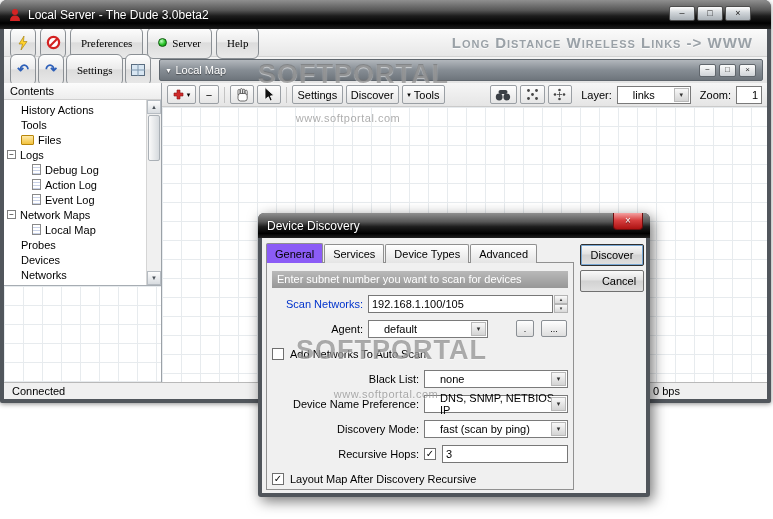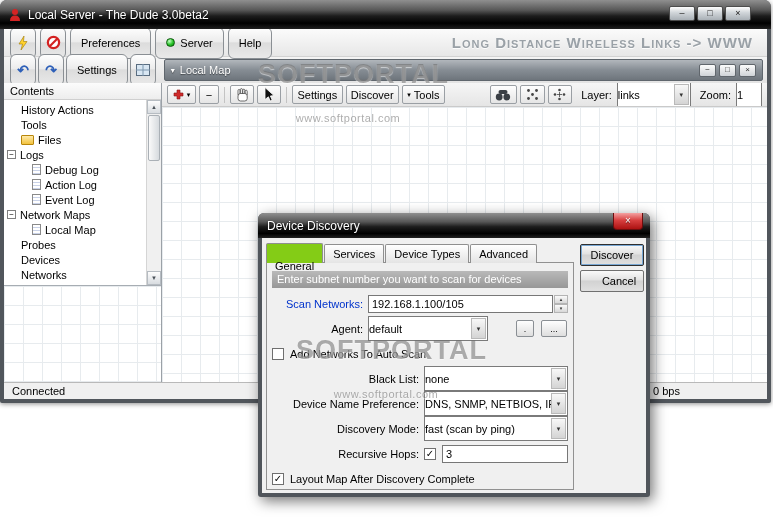--- a/index.html
+++ b/index.html
@@ -17,21 +17,21 @@
   .wbtn { width:26px; height:15px; border:1px solid #4c4c4c; border-radius:2px;
     background:linear-gradient(#fdfdfd,#cfd4d8 45%,#a9b0b6); color:#222; font-size:9px;
     display:flex; align-items:center; justify-content:center; line-height:1; }
   .client { position:absolute; left:4px; top:29px; right:4px; bottom:4px; background:#ececec; overflow:hidden; }
 
   
   .row1 { height:28px; background:linear-gradient(#fbfbfb,#e7e7e7); border-bottom:1px solid #d2d2d2;
     display:flex; align-items:center; gap:4px; padding:0 6px; }
   .tbtn { height:32px; border:1px solid #8a8f94; border-radius:6px;
     background:linear-gradient(#fefefe,#ececec 45%,#dcdcdc 50%,#e9e9e9); display:flex; align-items:center;
-    gap:5px; padding:0 10px; font-size:11px; cursor:default; }
+    gap:5px; padding:0 10px; font-size:11px; cursor:default;font-family:Liberation Serif, serif; }
   .ibtn { width:26px; padding:0; justify-content:center; }
   .led { width:9px; height:9px; border-radius:50%; border:1px solid #0a5a0a;
     background:radial-gradient(circle at 35% 30%, #c6ffc6, #27c227 55%, #0c860c); }
   .banner { margin-left:auto; padding-right:8px; font-variant:small-caps; font-weight:bold;
     font-size:15px; letter-spacing:1px; color:#9aa1a7; text-shadow:0 1px 0 rgba(255,255,255,.85); white-space:nowrap; }
 
   .row2 { height:26px; background:linear-gradient(#f4f4f4,#e3e3e3); display:flex; align-items:center; padding:0 4px 0 6px; gap:2px; }
   .arrow-glyph { font-size:14px; font-weight:bold; color:#2d5fb8; line-height:1; }
   .pane-header { flex:1; height:22px; margin-left:6px; border:1px solid #5f666d; border-radius:2px;
     background:linear-gradient(#b2b7bc,#868d94 50%,#6e757c); color:#fff; display:flex; align-items:center;
@@ -70,22 +70,22 @@
     background-size:19px 19px; }
 
   .map-pane { flex:1; display:flex; flex-direction:column; overflow:hidden; }
   .map-toolbar { height:24px; background:linear-gradient(#f6f6f6,#e5e5e5); border-bottom:1px solid #cacaca;
     display:flex; align-items:center; gap:3px; padding:0 5px; overflow:hidden; white-space:nowrap; }
   .mbtn { height:19px; min-width:20px; border:1px solid #9a9fa4; border-radius:2px;
     background:linear-gradient(#fefefe,#e5e5e5); display:flex; align-items:center; justify-content:center;
     gap:3px; padding:0 5px; font-size:11px; }
   .sep { width:1px; height:16px; background:#c3c3c3; margin:0 2px; flex:none; }
   .combo-label { margin:0 2px 0 6px; }
-  .combo { height:25px; border:1px solid #7a7a7a; background:#fff; display:flex; align-items:center;
-    padding-left:0; position:relative; }
+  .combo { height:18px; border:1px solid #7a7a7a; background:#fff; display:flex; align-items:center;
+    padding-left:15px; position:relative; }
   .combo .cab { position:absolute; right:1px; top:1px; bottom:1px; width:15px; border:1px solid #b9b9b9;
     background:linear-gradient(#f8f8f8,#d4d4d4); display:flex; align-items:center; justify-content:center;
     font-size:7px; color:#333; }
   .c-links { width:74px; flex:none; }
   .c-zoom  { width:26px; flex:none; overflow:hidden; }
   .map-canvas { flex:1; }
 
   .statusbar { height:17px; border-top:1px solid #b9b9b9; background:#f0f0f0; display:flex; align-items:center;
     padding:0 8px; position:relative; }
   .statusbar .rate { position:absolute; left:649px; }
@@ -97,21 +97,21 @@
     background:linear-gradient(#8f8f8f,#575757 35%,#1d1d1d 55%,#000 82%,#222);
     color:#fff; display:flex; align-items:center; padding:0 9px; font-size:12px; text-shadow:0 1px 2px #000; }
   .dlg-close { position:absolute; right:7px; top:0; width:30px; height:17px; border:1px solid #6d0d0d; border-top:none;
     border-radius:0 0 4px 4px; background:linear-gradient(#f4a2a2,#d84040 45%,#ac1212);
     color:#fff; font-size:10px; display:flex; align-items:center; justify-content:center; line-height:1;
     text-shadow:0 1px 1px rgba(0,0,0,.6); }
   .dlg-client { position:absolute; left:4px; top:25px; right:4px; bottom:4px; background:#f0f0f0; }
   .tabstrip { position:absolute; left:4px; top:6px; display:flex; z-index:2; }
   .tab { height:19px; padding:3px 8px 0; border:1px solid #8f8f8f; border-bottom:none; border-radius:2px 2px 0 0;
     background:linear-gradient(#ffffff,#e4e4e4); margin-right:1px; font-size:11px; }
-  .tab.sel { background:#84cc16; height:20px; margin-top:-1px; padding-top:16px; position:relative; }
+  .tab.sel { background:#8b5cf6; height:20px; margin-top:-1px; padding-top:4px; position:relative; }
   .tab-page { position:absolute; left:4px; top:24px; width:308px; height:228px; border:1px solid #919191; background:#f0f0f0; }
   .hint { margin:8px 5px 6px; height:17px; background:linear-gradient(#b9b9b9,#979797); color:#fff;
     padding:2px 5px; font-size:11px; white-space:nowrap; overflow:hidden; }
   .frow { display:flex; align-items:center; height:19px; margin:0 5px 6px; }
   .lab { text-align:right; padding-right:5px; white-space:nowrap; flex:none; }
   .w96 { width:96px; } .w152 { width:152px; }
   .blue { color:#0033cc; }
   .tinput { height:18px; border:1px solid #777; background:#fff; display:flex; align-items:center;
     padding:0 3px; flex:1; overflow:hidden; white-space:nowrap; }
   .spin { width:14px; height:18px; flex:none; display:flex; flex-direction:column; margin-left:1px; }
@@ -501,21 +501,21 @@
             </span>
           <div class="tinput">
               <span>3</span>
             </div>
         </div>
 
         <div class="frow">
           <span class="checkbox">
               <span>✓</span>
             </span>
-          <span>Layout Map After Discovery Complete</span>
+          <span>Layout Map After Discovery Recursive</span>
         </div>
       </div>
 
       <div class="dlg-btn default">
           <span>Discover</span>
         </div>
       <div class="dlg-btn cancel">
           <span>Cancel</span>
         </div>
     </div>

